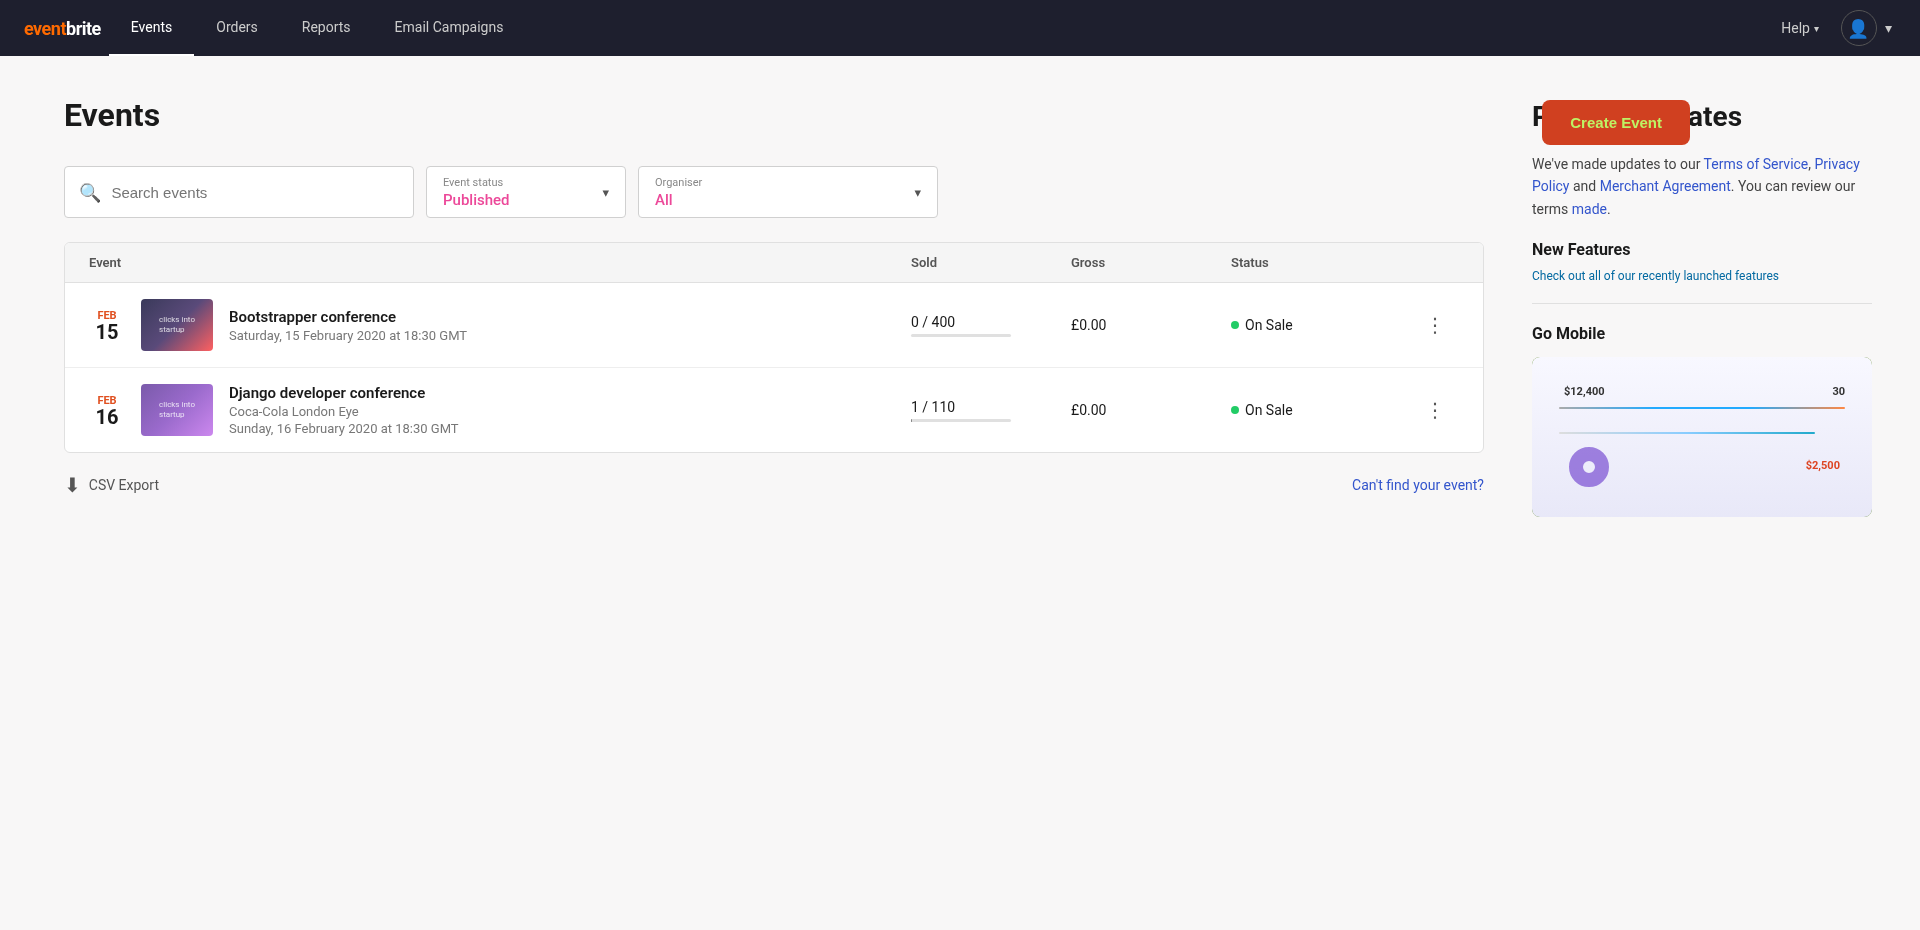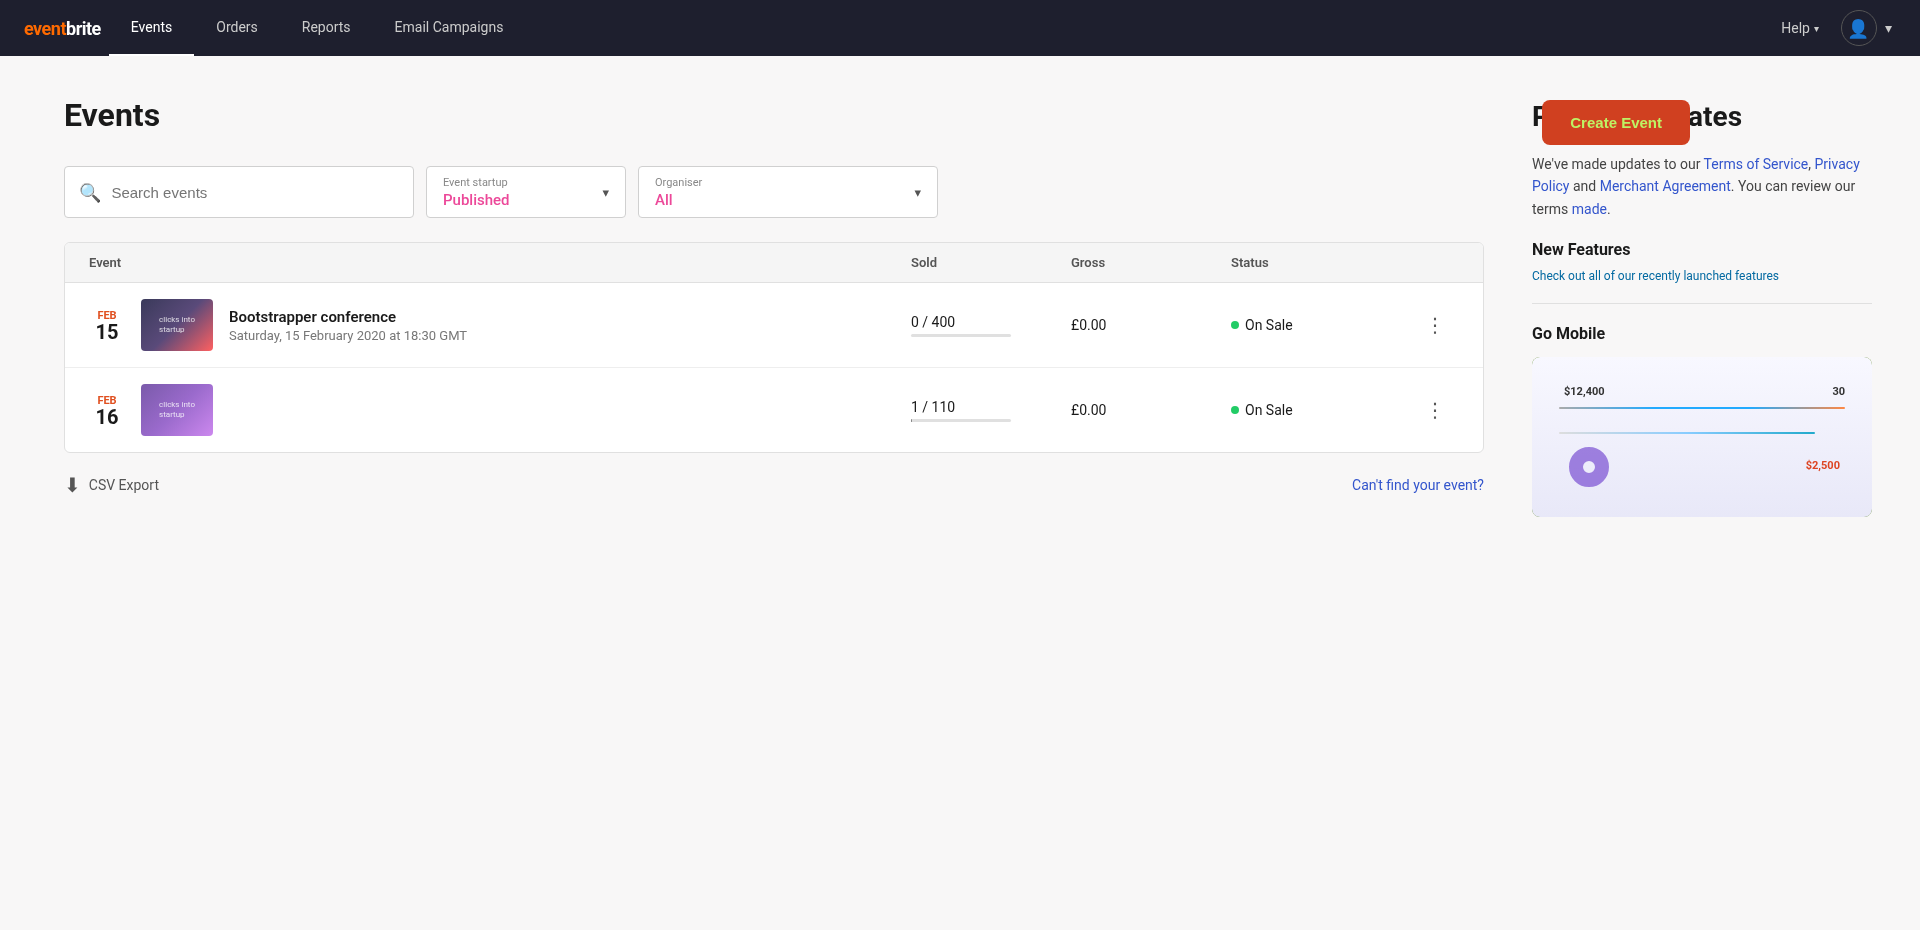--- a/index.html
+++ b/index.html
@@ -403,21 +403,21 @@
 
       <h1 class="page-title">Events</h1>
 
       <div class="filters-row">
         <div class="search-box">
           <span class="search-icon">🔍</span>
           <input class="search-input" type="text" placeholder="Search events" style="">
         </div>
         <div class="filter-select">
           <div class="filter-select-inner">
-            <span class="filter-label">Event startup</span>
+            <span class="filter-label">Event status</span>
             <span class="filter-value">Published</span>
           </div>
           <span class="chevron-down">▾</span>
         </div>
         <div class="filter-select" style="min-width:300px;">
           <div class="filter-select-inner">
             <span class="filter-label">Organiser</span>
             <span class="filter-value">All</span>
           </div>
           <span class="chevron-down">▾</span>
@@ -466,20 +466,25 @@
         <div class="table-row">
           <div class="event-cell">
             <div class="event-date">
               <span class="event-month">FEB</span>
               <span class="event-day">16</span>
             </div>
             <div class="event-thumb">
               <div class="thumb-2">
                 <span class="thumb-text">clicks into<br>startup</span>
               </div>
+            </div>
+            <div class="event-info">
+              <div class="event-name">Django developer conference</div>
+              <div class="event-venue">Coca-Cola London Eye</div>
+              <div class="event-date-str">Sunday, 16 February 2020 at 18:30 GMT</div>
             </div>
           </div>
           <div class="sold-cell">
             <span>1 / 110</span>
             <div class="sold-bar-wrap">
                 <div class="sold-bar" style="width:1%"></div>
               </div>
           </div>
           <div class="gross-cell">£0.00</div>
           <div class="status-cell">

